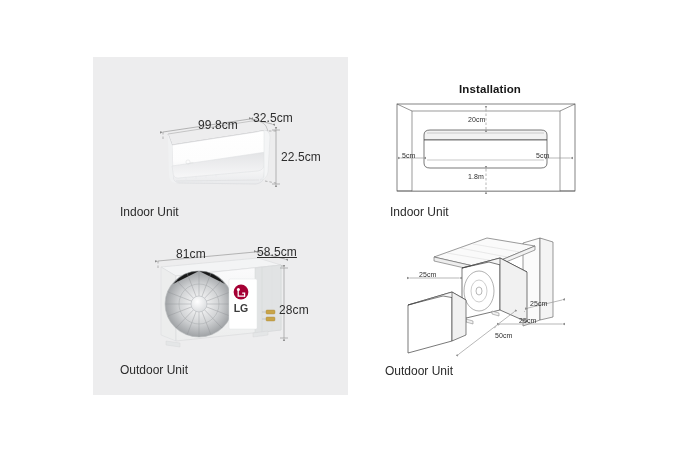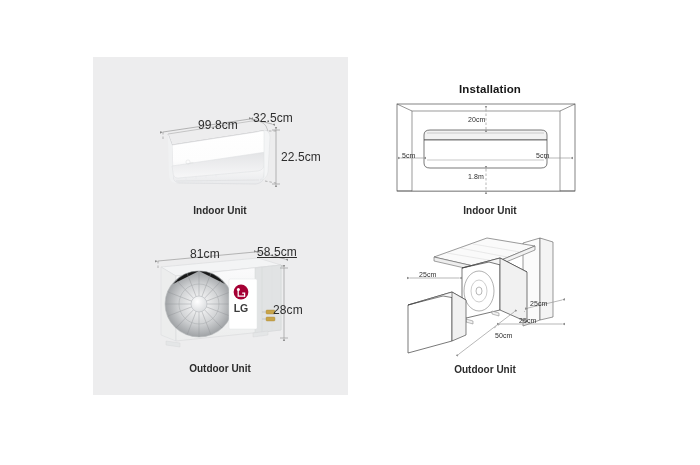--- a/index.html
+++ b/index.html
@@ -41,25 +41,23 @@
     color: #161616;
     letter-spacing: .1px;
     white-space: nowrap;
   }
   #title-dimension { left: 93px; top: 83px; width: 255px; }
   #title-installation { left: 385px; top: 83px; width: 210px; }
 
   
   .unit-caption {
     position: absolute;
-    text-align: center;
-    font-size: 10px;
+    font-size: 12px;
     color: #2b2b2b;
     white-space: nowrap;
-    font-weight: bold;
   }
   #caption-dim-indoor   { left: 120px; top: 205px; width: 200px; }
   #caption-dim-outdoor  { left: 120px; top: 363px; width: 200px; }
   #caption-inst-indoor  { left: 390px; top: 205px; width: 200px; }
   #caption-inst-outdoor { left: 385px; top: 364px; width: 200px; }
 
   
   .measure {
     position: absolute;
     font-size: 12px;
@@ -67,23 +65,23 @@
     white-space: nowrap;
     letter-spacing: .1px;
   }
   .measure.sm { font-size: 7px; }
 
   
   #m-99   { left: 198px; top: 118px; }
   #m-325  { left: 253px; top: 111px; }
   #m-225  { left: 281px; top: 150px; }
   
-  #m-81   { left: 190px; top: 247px; }
+  #m-81   { left: 176px; top: 247px; }
   #m-585  { left: 257px; top: 245px; text-decoration: underline; }
-  #m-28   { left: 273px; top: 303px; }
+  #m-28   { left: 279px; top: 303px; }
   
   #m-20   { left: 468px; top: 116px; }
   #m-5L   { left: 402px; top: 152px; }
   #m-5R   { left: 536px; top: 152px; }
   #m-18   { left: 468px; top: 173px; }
   
   #m-25a  { left: 419px; top: 271px; }
   #m-25b  { left: 530px; top: 300px; }
   #m-25c  { left: 519px; top: 317px; }
   #m-50   { left: 495px; top: 332px; }

